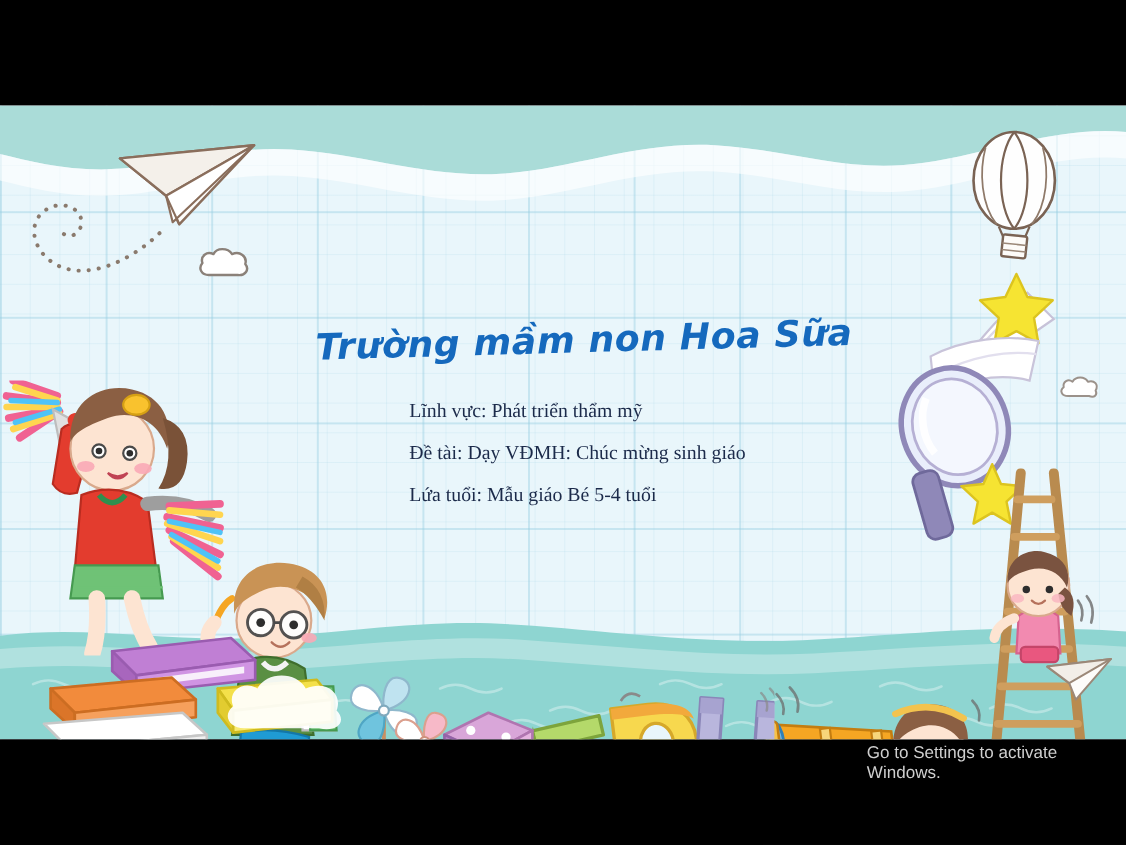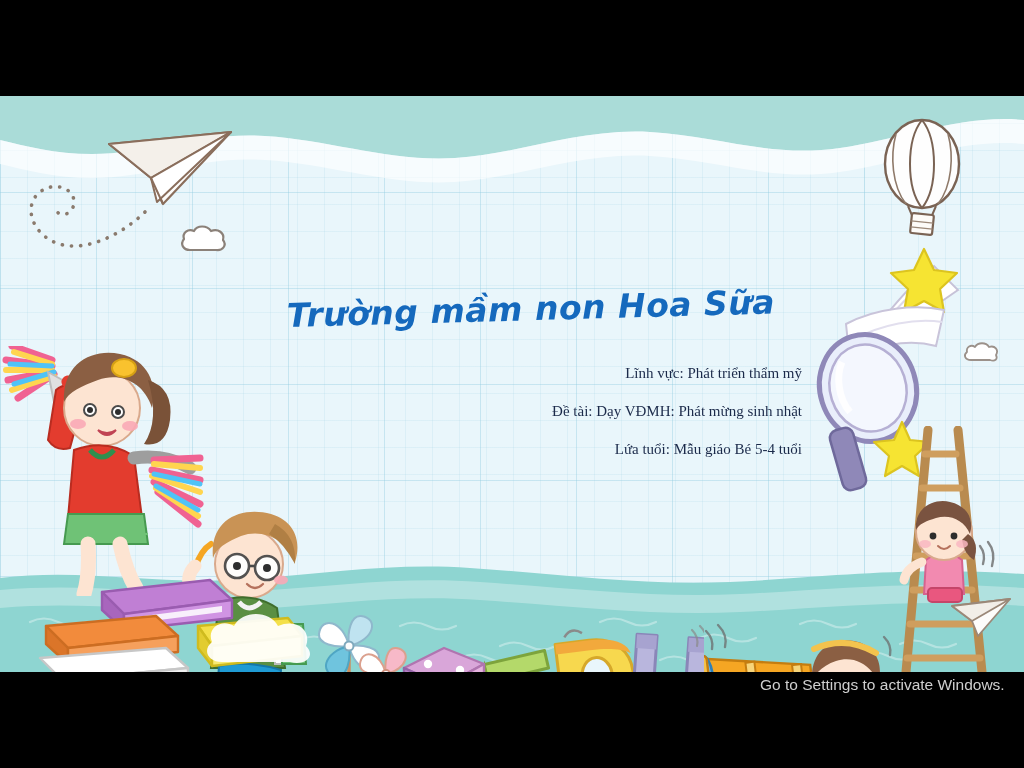--- a/index.html
+++ b/index.html
@@ -27,26 +27,26 @@
   .water{position:absolute;left:0;bottom:0;width:1024px;height:112px;}
 
   
   .title{position:absolute;left:287px;top:200px;width:470px;
          font-family:"DejaVu Sans",sans-serif;font-style:italic;font-weight:700;
          font-size:33px;color:#1569bd;letter-spacing:.5px;white-space:nowrap;
          transform:rotate(-1.6deg);transform-origin:left center;}
 
   .info{position:absolute;left:372px;top:258px;width:430px;
         font-family:"Liberation Serif","DejaVu Serif",serif;
-        font-size:15px;color:#1b2a4a;line-height:38px;text-align:right;}
+        font-size:18px;color:#1b2a4a;line-height:38px;}
   .info div{white-space:nowrap;}
 
   
   .dec{position:absolute;}
-  .wm2{position:absolute;left:760px;top:676px;font-size:15.5px;color:#cfcfcf;
+  .wm2{position:absolute;left:788px;top:676px;font-size:15.5px;color:#cfcfcf;
        font-family:"Liberation Sans",sans-serif;}
 </style>
 </head>
 <body>
 
 <div id="stage">
 
   <div id="slide">
 
     <div class="grid"></div>
@@ -372,21 +372,21 @@
 
     <svg class="dec" style="left:200px;top:510px;" width="120" height="64" viewBox="0 0 120 64">
       <path d="M22,56 C8,56 2,44 12,36 C6,22 22,12 34,20 C42,4 70,4 78,20
                C96,12 112,24 106,40 C116,50 106,60 90,56 Z" fill="#ffffff" opacity=".92"></path>
     </svg>
 
     <div class="title">Trường mầm non Hoa Sữa</div>
 
     <div class="info">
       <div>Lĩnh vực: Phát triển thẩm mỹ</div>
-      <div>Đề tài: Dạy VĐMH: Phát mừng sinh nhật</div>
+      <div>Đề tài: Dạy VĐMH: Chúc mừng sinh giáo</div>
       <div>Lứa tuổi: Mẫu giáo Bé 5-4 tuổi</div>
     </div>
 
   </div>
 
   <div class="wm2">Go to Settings to activate Windows.</div>
 
 </div>
 
 </body></html>

